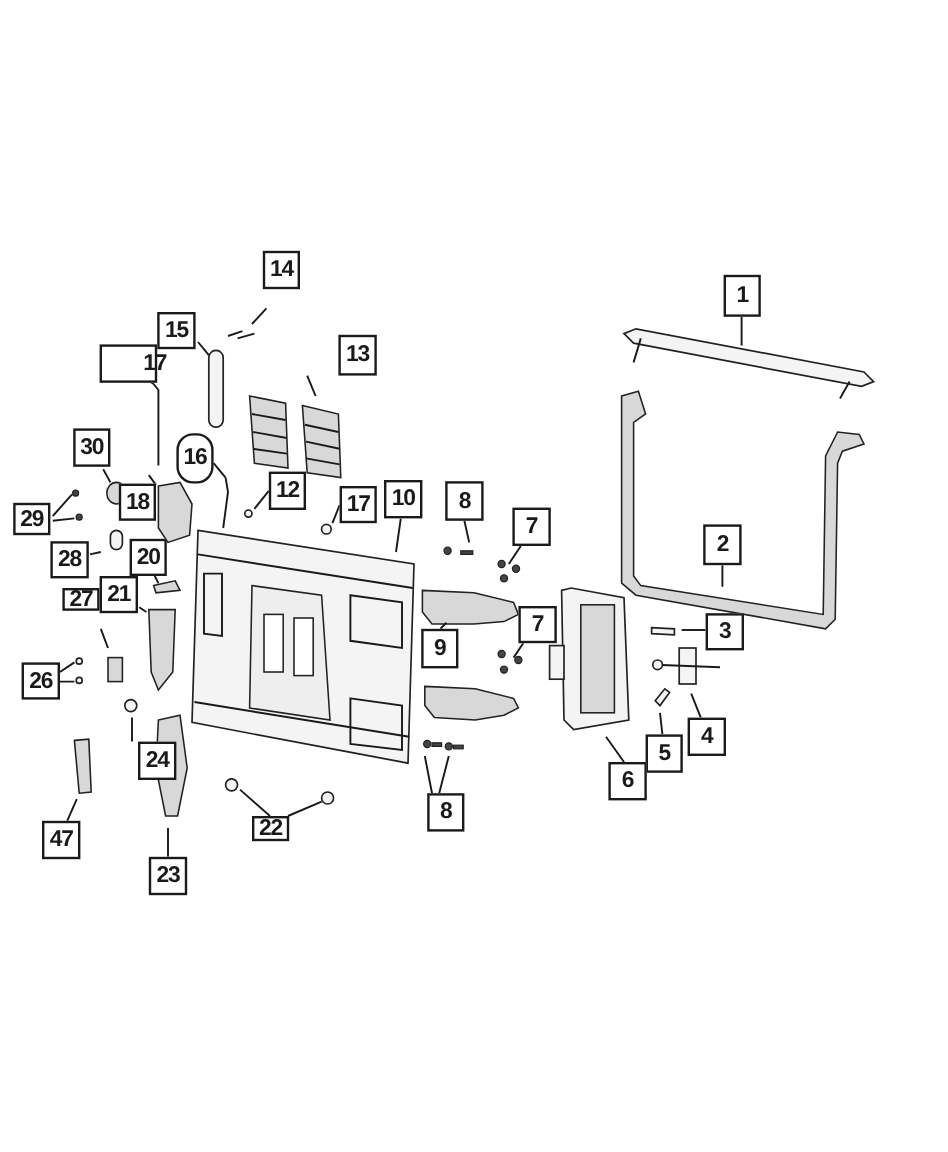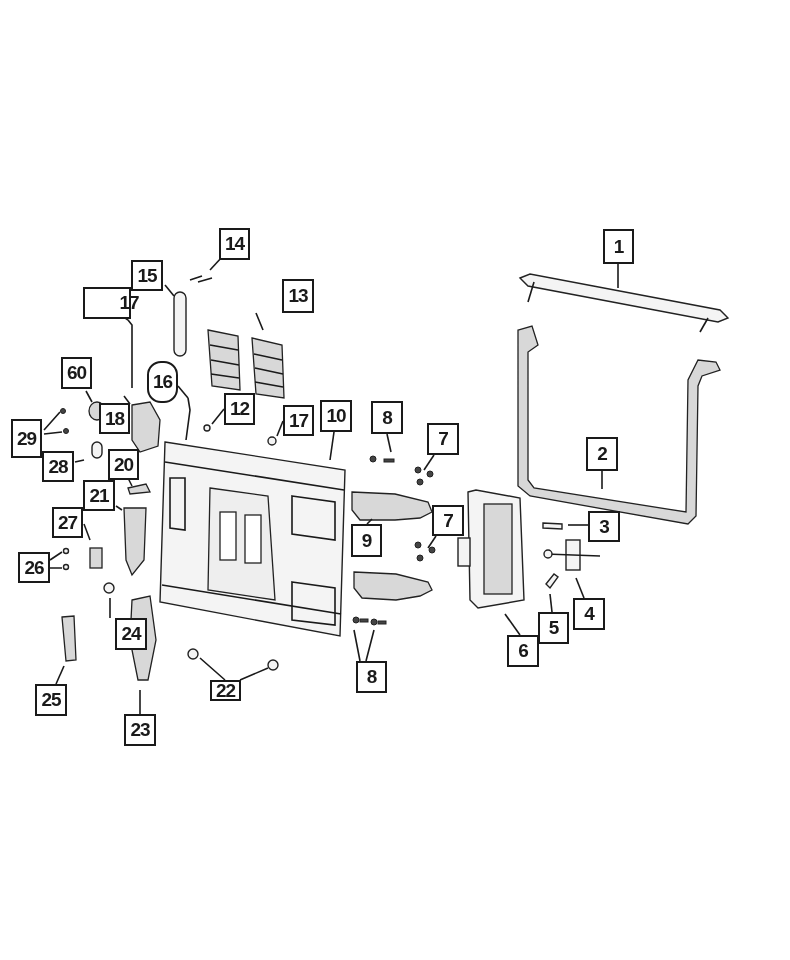--- a/index.html
+++ b/index.html
@@ -190,28 +190,28 @@
 <div class="callout" style="left:507px;top:635px;width:32px;height:32px;">6</div>
 <div class="callout" style="left:427px;top:423px;width:32px;height:32px;">7</div>
 <div class="callout" style="left:432px;top:505px;width:32px;height:31px;">7</div>
 <div class="callout" style="left:371px;top:401px;width:32px;height:33px;">8</div>
 <div class="callout" style="left:356px;top:661px;width:31px;height:32px;">8</div>
 <div class="callout" style="left:351px;top:524px;width:31px;height:33px;">9</div>
 <div class="callout" style="left:320px;top:400px;width:32px;height:32px;">10</div>
 <div class="callout" style="left:283px;top:405px;width:31px;height:31px;">17</div>
 <div class="callout" style="left:224px;top:393px;width:31px;height:32px;">12</div>
 <div class="callout" style="left:241px;top:279px;width:32px;height:34px;margin-left:41px;">13</div>
-<div class="callout" style="left:219px;top:228px;width:31px;height:32px;">14</div>
+<div class="callout" style="left:219px;top:209px;width:31px;height:32px;">14</div>
 <div class="callout" style="left:131px;top:260px;width:32px;height:31px;">15</div>
 <div class="callout" style="left:147px;top:361px;width:31px;height:42px;border-radius:14px;">16</div>
 <div class="callout" style="left:83px;top:287px;width:32px;height:32px;padding-left:44px;">17</div>
 <div class="callout" style="left:99px;top:366px;width:31px;height:31px;margin-top:37px;">18</div>
 <div class="callout" style="left:108px;top:449px;width:31px;height:31px;">20</div>
 <div class="callout" style="left:83px;top:480px;width:32px;height:31px;">21</div>
 <div class="callout" style="left:210px;top:680px;width:31px;height:21px;">22</div>
 <div class="callout" style="left:124px;top:714px;width:32px;height:32px;">23</div>
 <div class="callout" style="left:95px;top:618px;width:32px;height:32px;margin-left:20px;">24</div>
-<div class="callout" style="left:35px;top:684px;width:32px;height:32px;">25</div>
+<div class="callout" style="left:35px;top:684px;width:32px;height:32px;">47</div>
 <div class="callout" style="left:18px;top:552px;width:32px;height:31px;">26</div>
-<div class="callout" style="left:52px;top:507px;width:31px;height:31px;">27</div>
+<div class="callout" style="left:52px;top:490px;width:31px;height:19px;">27</div>
 <div class="callout" style="left:42px;top:451px;width:32px;height:31px;">28</div>
-<div class="callout" style="left:11px;top:419px;width:31px;height:39px;">29</div>
-<div class="callout" style="left:61px;top:357px;width:31px;height:32px;">60</div>
+<div class="callout" style="left:11px;top:419px;width:31px;height:27px;">29</div>
+<div class="callout" style="left:61px;top:357px;width:31px;height:32px;">30</div>
 
 </body></html>

